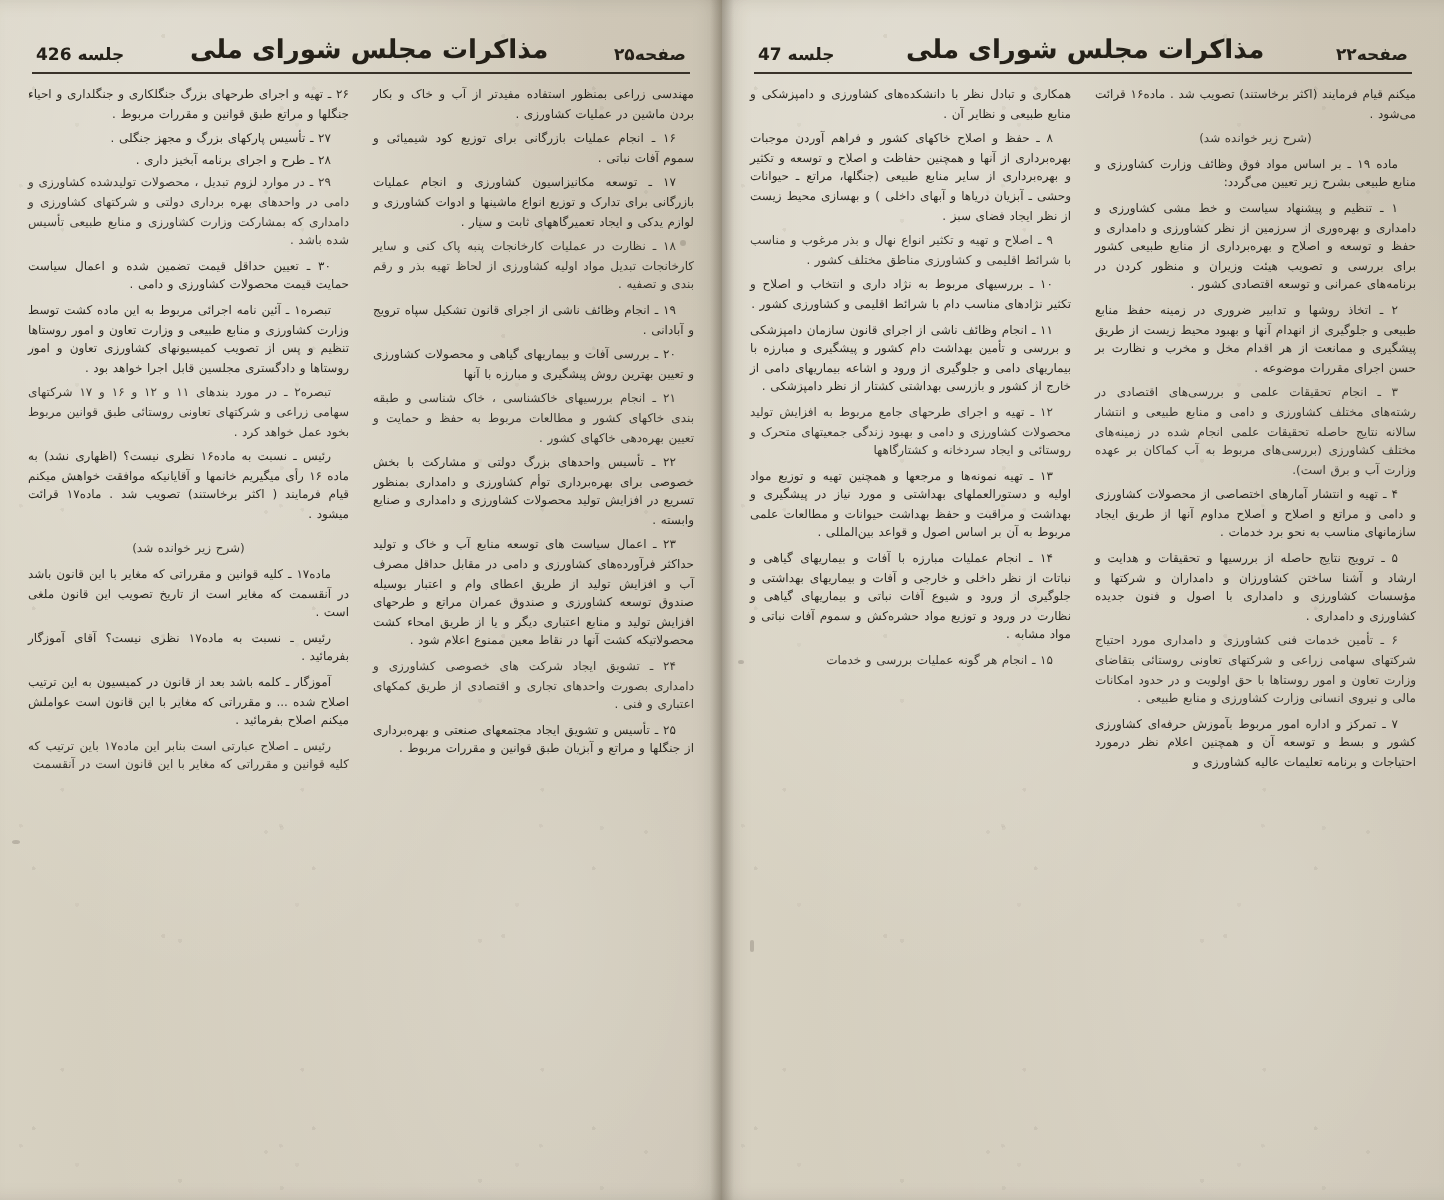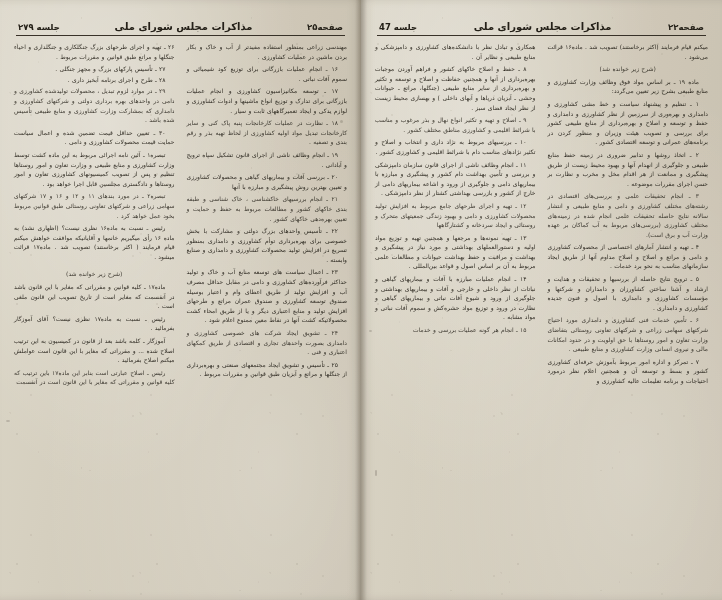--- a/index.html
+++ b/index.html
@@ -55,21 +55,21 @@
 
   
   .runhead{
     position:relative;z-index:2;
     display:flex;align-items:flex-end;justify-content:space-between;
     font-size:8.5px;font-weight:bold;color:#26221a;
     letter-spacing:.2px;
     padding:0 4px 2px 4px;
     min-height:14px;
   }
-  .runhead .rh-mid{font-size:10px;letter-spacing:.6px;}
+  .runhead .rh-mid{font-size:13px;letter-spacing:.6px;}
   .rule{
     position:relative;z-index:2;
     height:0;border-top:1.4px solid #2b261d;
     margin:1px 2px 6px 2px;
     opacity:.92;
   }
 
   
   .cols{
     position:relative;z-index:2;
@@ -152,21 +152,21 @@
 
     <div class="mark" style="left:8px;top:330px;width:3px;height:2px;"></div>
     <div class="mark" style="left:14px;top:470px;width:2px;height:6px;border-radius:1px;"></div>
   </div>
 
   <div class="page page-left">
 
     <div class="runhead">
       <span class="rh-side">صفحه۲۵</span>
       <span class="rh-mid">مذاکرات مجلس شورای ملی</span>
-      <span class="rh-side">جلسه ۲۷۹</span>
+      <span class="rh-side">جلسه 426</span>
     </div>
     <div class="rule"></div>
 
     <div class="cols">
 
       <div class="col">
         <p class="par noind ink-a">مهندسی زراعی بمنظور استفاده مفیدتر از آب و خاک و بکار بردن ماشین در عملیات کشاورزی .</p>
         <p class="par ink-a">۱۶ ـ انجام عملیات بازرگانی برای توزیع کود شیمیائی و سموم آفات نباتی .</p>
         <p class="par ink-a">۱۷ ـ توسعه مکانیزاسیون کشاورزی و انجام عملیات بازرگانی برای تدارک و توزیع انواع ماشینها و ادوات کشاورزی و لوازم یدکی و ایجاد تعمیرگاههای ثابت و سیار .</p>
         <p class="par ink-b">۱۸ ـ نظارت در عملیات کارخانجات پنبه پاک کنی و سایر کارخانجات تبدیل مواد اولیه کشاورزی از لحاظ تهیه بذر و رقم بندی و تصفیه .</p>

